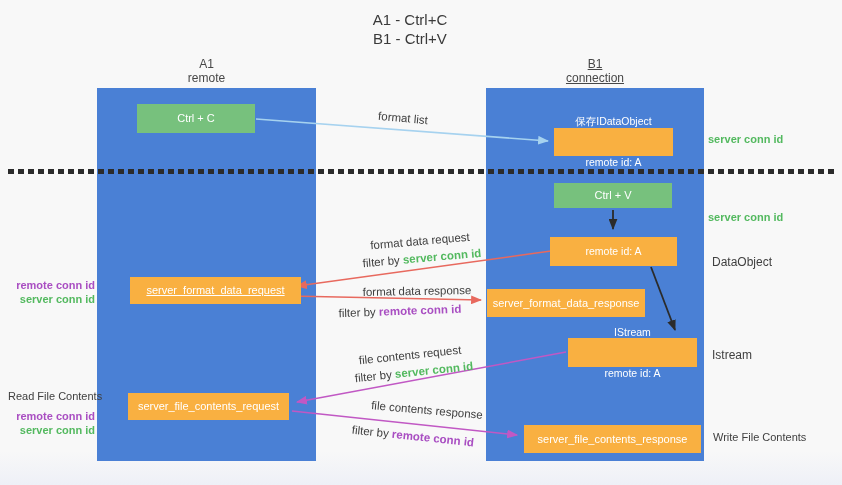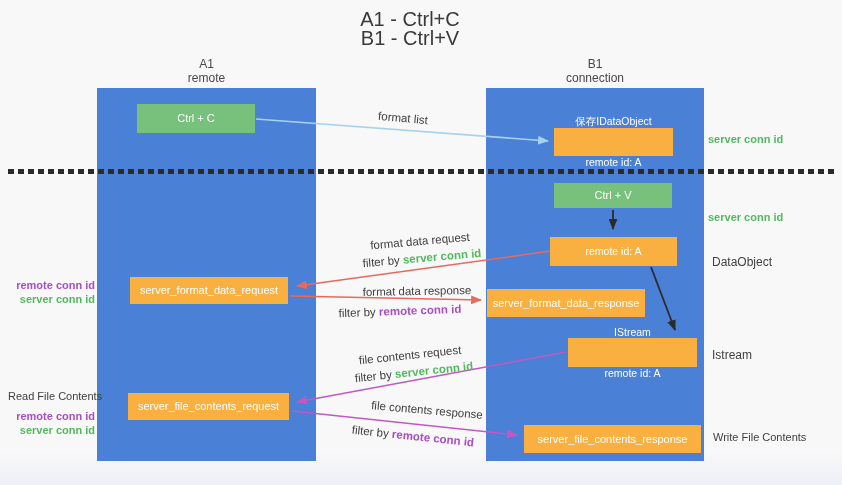--- a/index.html
+++ b/index.html
@@ -12,21 +12,21 @@
   body{
     font-family:"Liberation Sans","DejaVu Sans",sans-serif;
     background:#f8f8f8;
   }
   .canvas{
     position:relative;width:842px;height:485px;overflow:hidden;
     background:linear-gradient(180deg,#f8f8f8 0%,#f8f8f8 93%,#eef0f7 100%);
   }
   .title{
     position:absolute;left:0;top:10px;width:820px;text-align:center;
-    font-size:20px;line-height:19px;color:#3a3a3a;
+    font-size:15px;line-height:19px;color:#3a3a3a;
   }
   .col-header{
     position:absolute;text-align:center;font-size:12px;line-height:14px;color:#474747;
   }
   .lane{
     position:absolute;top:88px;height:373px;background:var(--c-lane-blue);
   }
   .dotted{
     position:absolute;left:8px;top:169px;width:828px;height:5px;z-index:3;
     background:repeating-linear-gradient(90deg,var(--c-black-arrow) 0 6px,transparent 6px 10px);
@@ -67,21 +67,21 @@
 
   <div class="title">
     <div>A1 - Ctrl+C</div>
     <div>B1 - Ctrl+V</div>
   </div>
 
   <div class="col-header" style="left:97px;top:57px;width:219px;">
     <div>A1</div>
     <div>remote</div>
   </div>
-  <div class="col-header" style="left:486px;top:57px;width:218px;">
+  <div class="col-header" style="left:486px;top:57px;width:218px;text-decoration:underline;">
     <div>B1</div>
     <div>connection</div>
   </div>
 
   <div class="lane" style="left:97px;width:219px;"></div>
   <div class="lane" style="left:486px;width:218px;"></div>
 
   <div class="dotted"></div>
 
   <svg class="overlay" width="842" height="485">
@@ -114,21 +114,21 @@
   <div class="node orange two" style="left:554px;top:128px;width:119px;height:28px;">
     <span>保存IDataObject</span>
     <span>remote id: A</span>
   </div>
   <div class="node green" style="left:554px;top:183px;width:118px;height:25px;">
     <span>Ctrl + V</span>
   </div>
   <div class="node orange two" style="left:550px;top:237px;width:127px;height:29px;">
     <span>remote id: A</span>
   </div>
-  <div class="node orange" style="left:130px;top:277px;width:158px;height:27px;">
+  <div class="node orange" style="left:130px;top:277px;width:171px;height:27px;text-decoration:underline;">
     <span>server_format_data_request</span>
   </div>
   <div class="node orange" style="left:487px;top:289px;width:158px;height:28px;">
     <span>server_format_data_response</span>
   </div>
   <div class="node orange two" style="left:568px;top:338px;width:129px;height:29px;">
     <span>IStream</span>
     <span>remote id: A</span>
   </div>
   <div class="node orange" style="left:128px;top:393px;width:161px;height:27px;">

